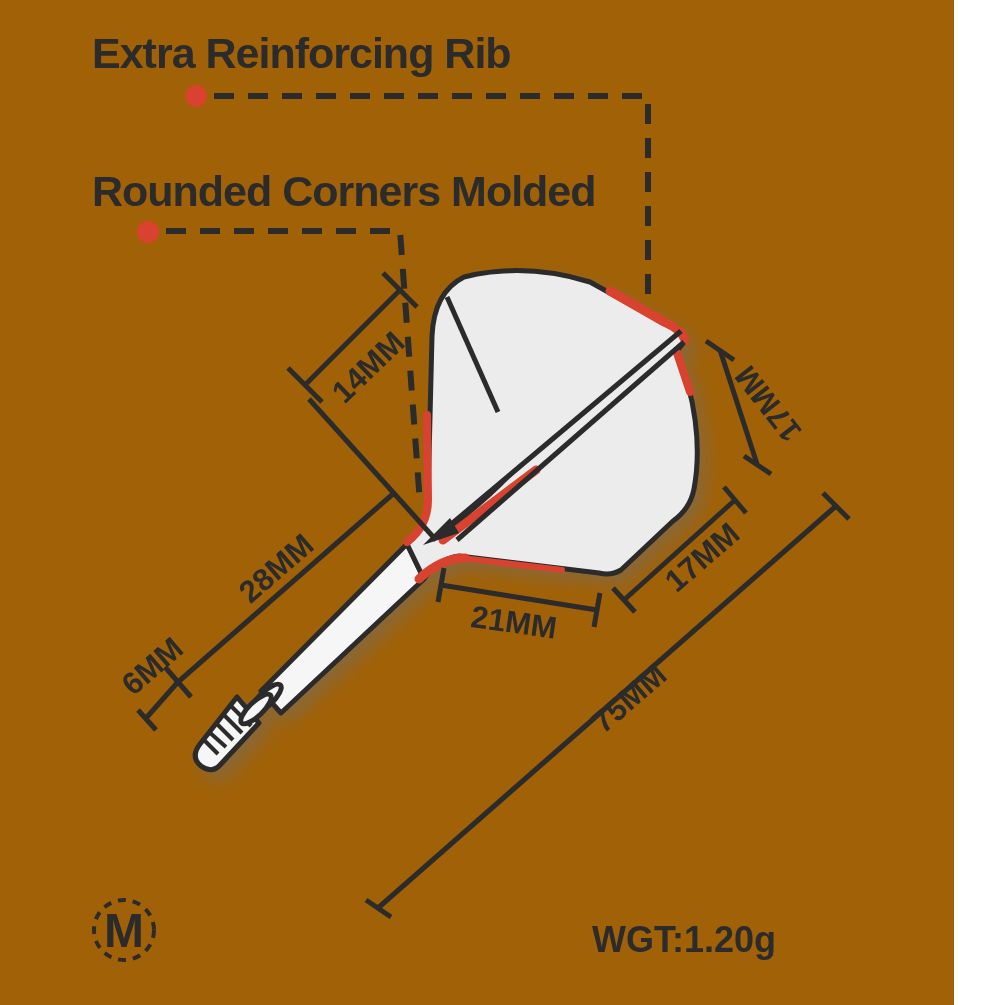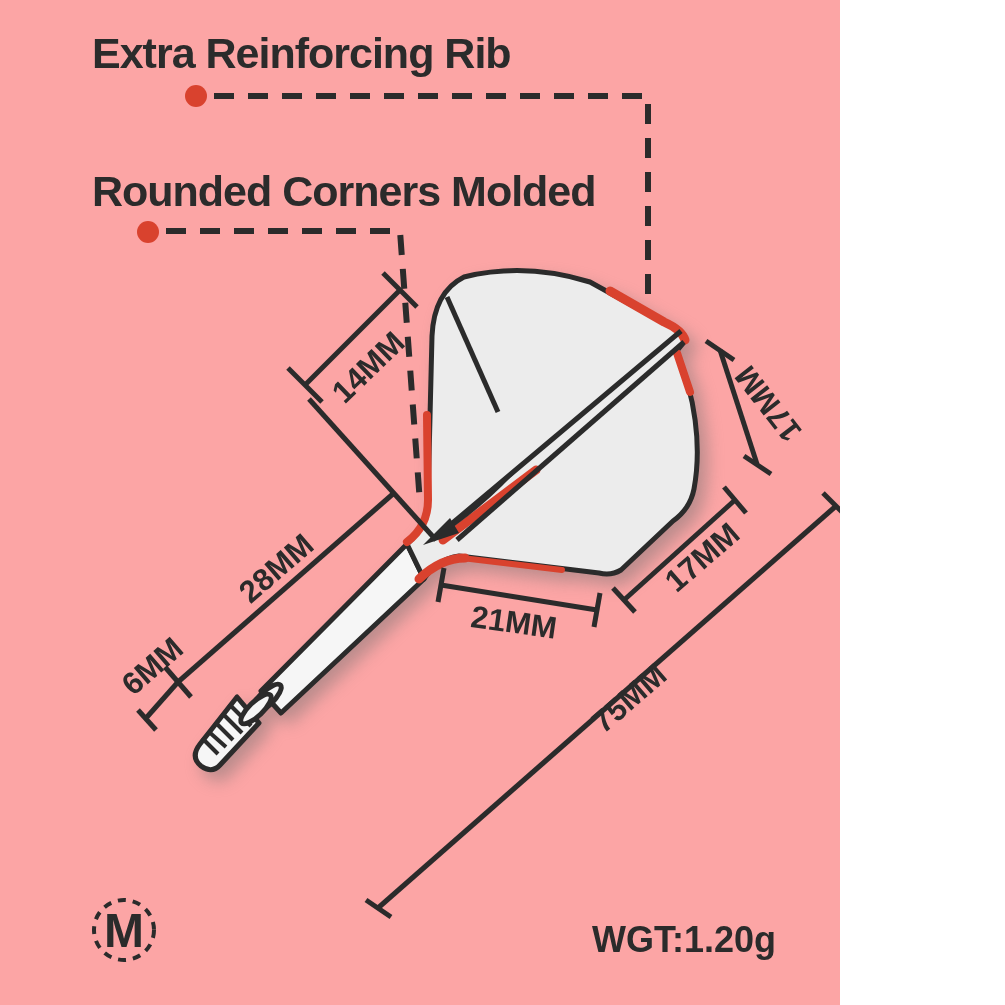--- a/index.html
+++ b/index.html
@@ -1,16 +1,16 @@
 <!DOCTYPE html>
 <html><head>
 <meta charset="utf-8">
 <style>
   html,body{margin:0;padding:0;background:#ffffff;}
-  .stage{position:relative;width:840px;height:1005px;background:#fca5a5;overflow:hidden;
+  .stage{position:relative;width:954px;height:1005px;background:#a16207;overflow:hidden;
          font-family:"Liberation Sans", sans-serif;}
   svg{position:absolute;left:0;top:0;}
   .ink{stroke:#2b2b2b;fill:none;stroke-width:5;}
   .ink-thin{stroke:#2b2b2b;fill:none;stroke-width:4;}
   .dash{stroke:#2b2b2b;fill:none;stroke-width:6;stroke-dasharray:20 14;}
   .title-text{font-family:"Liberation Sans", sans-serif;font-weight:bold;font-size:43px;
               fill:#2b2b2b;letter-spacing:-1px;}
   .dim-text{font-family:"Liberation Sans", sans-serif;font-weight:bold;font-size:31px;fill:#2b2b2b;}
   .wgt-text{font-family:"Liberation Sans", sans-serif;font-weight:bold;font-size:36px;fill:#2b2b2b;}
   .logo-text{font-family:"Liberation Sans", sans-serif;font-weight:bold;font-size:48px;fill:#2b2b2b;}

